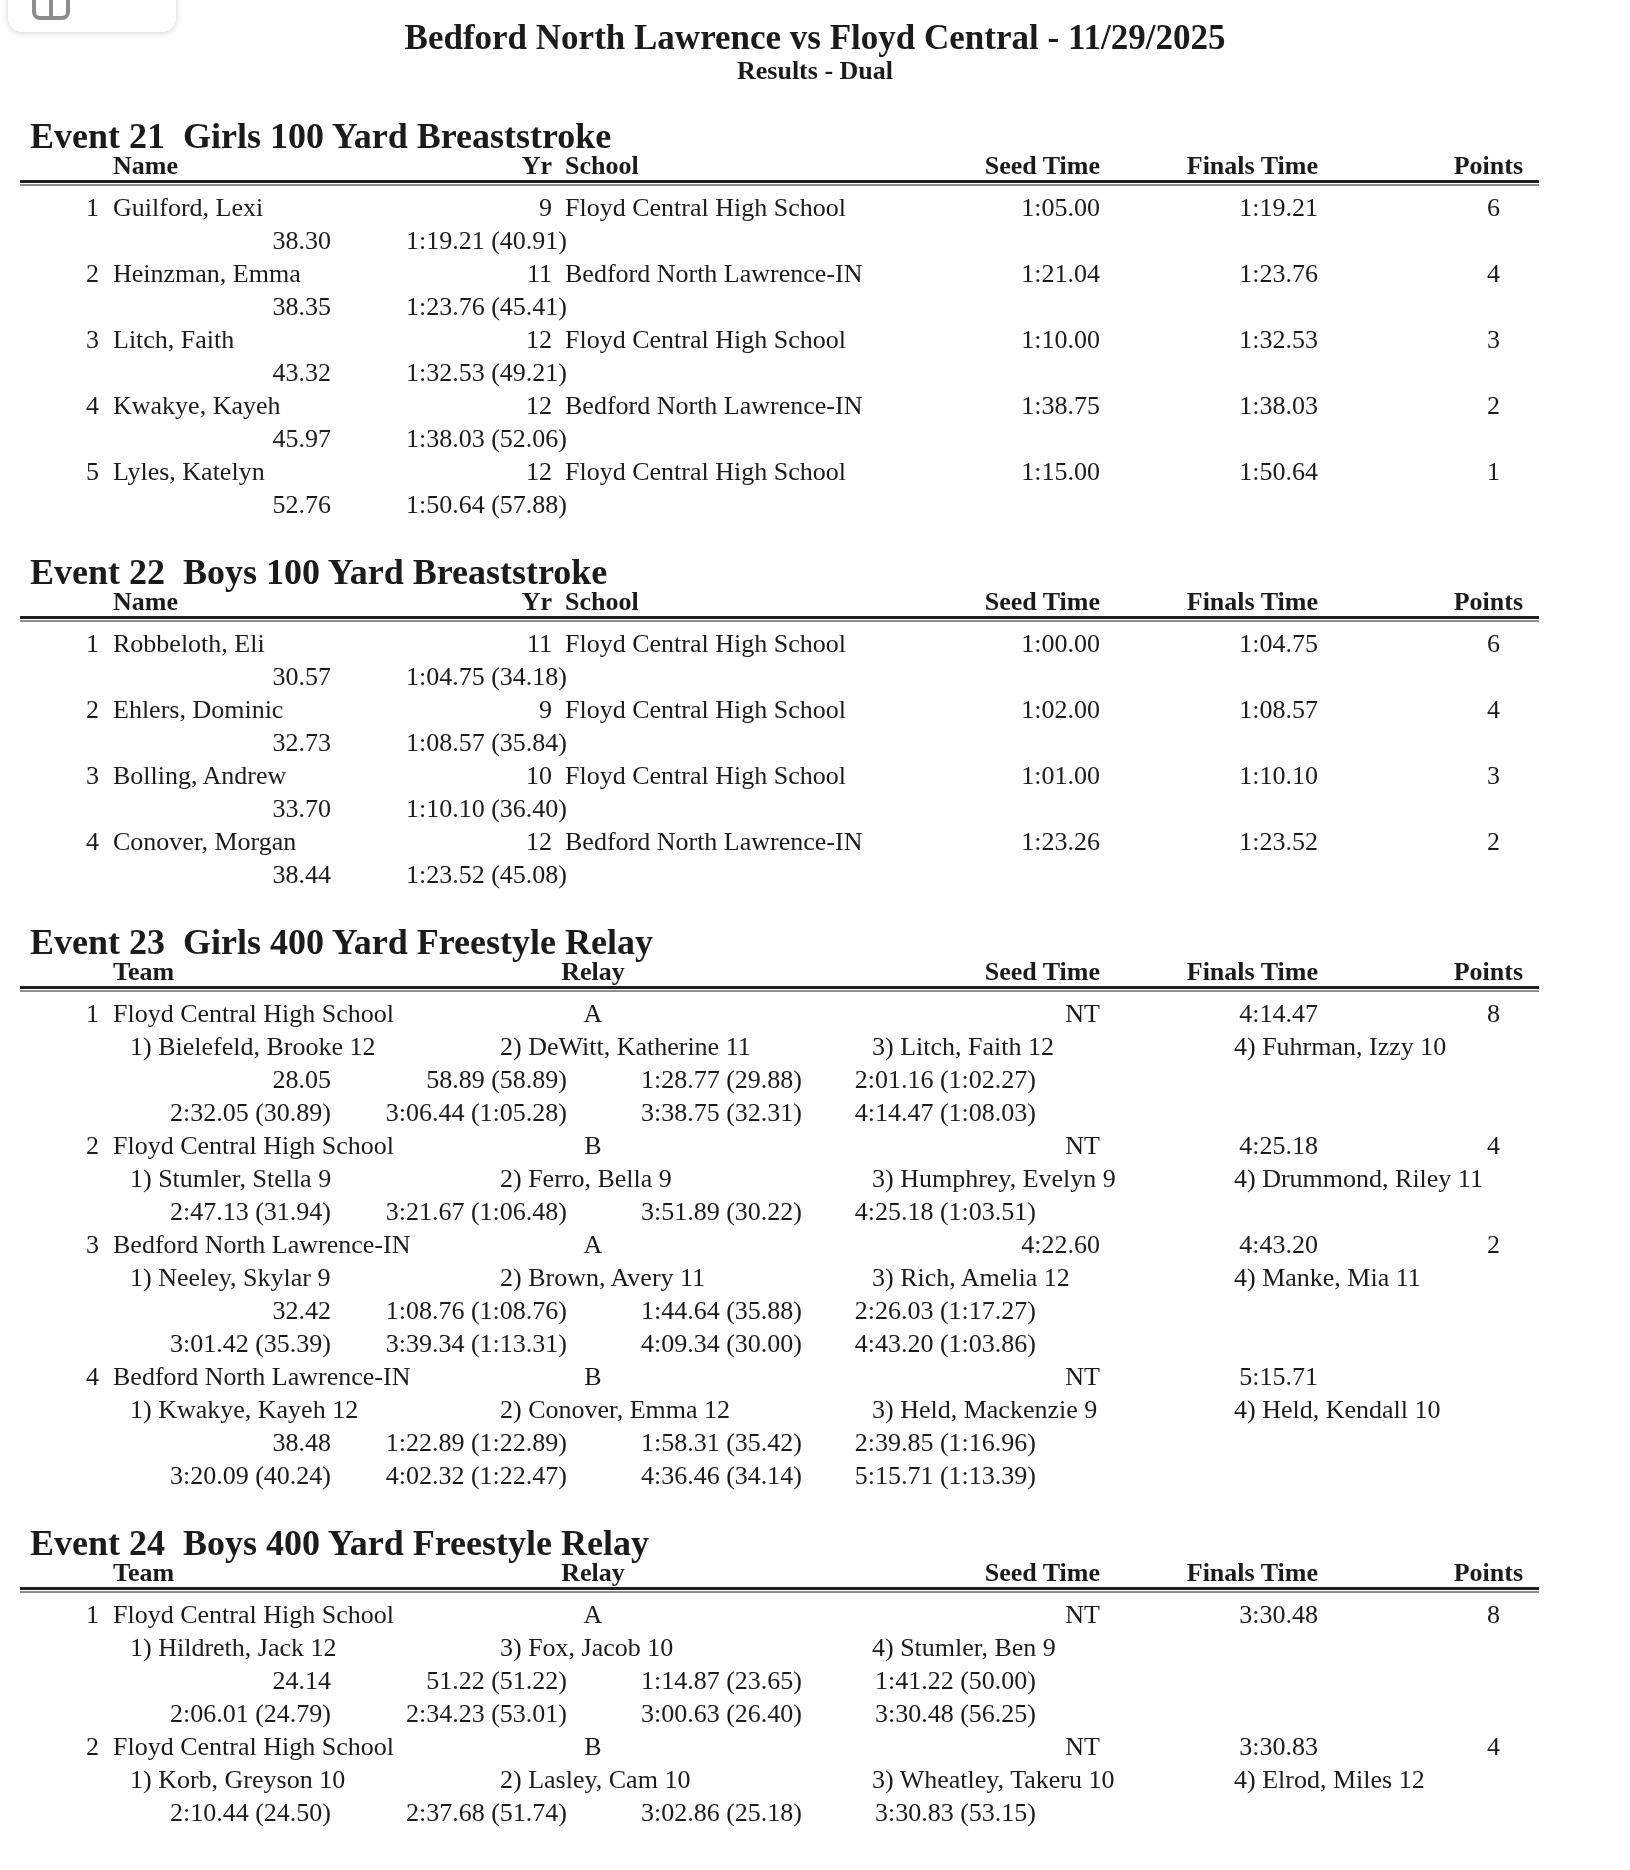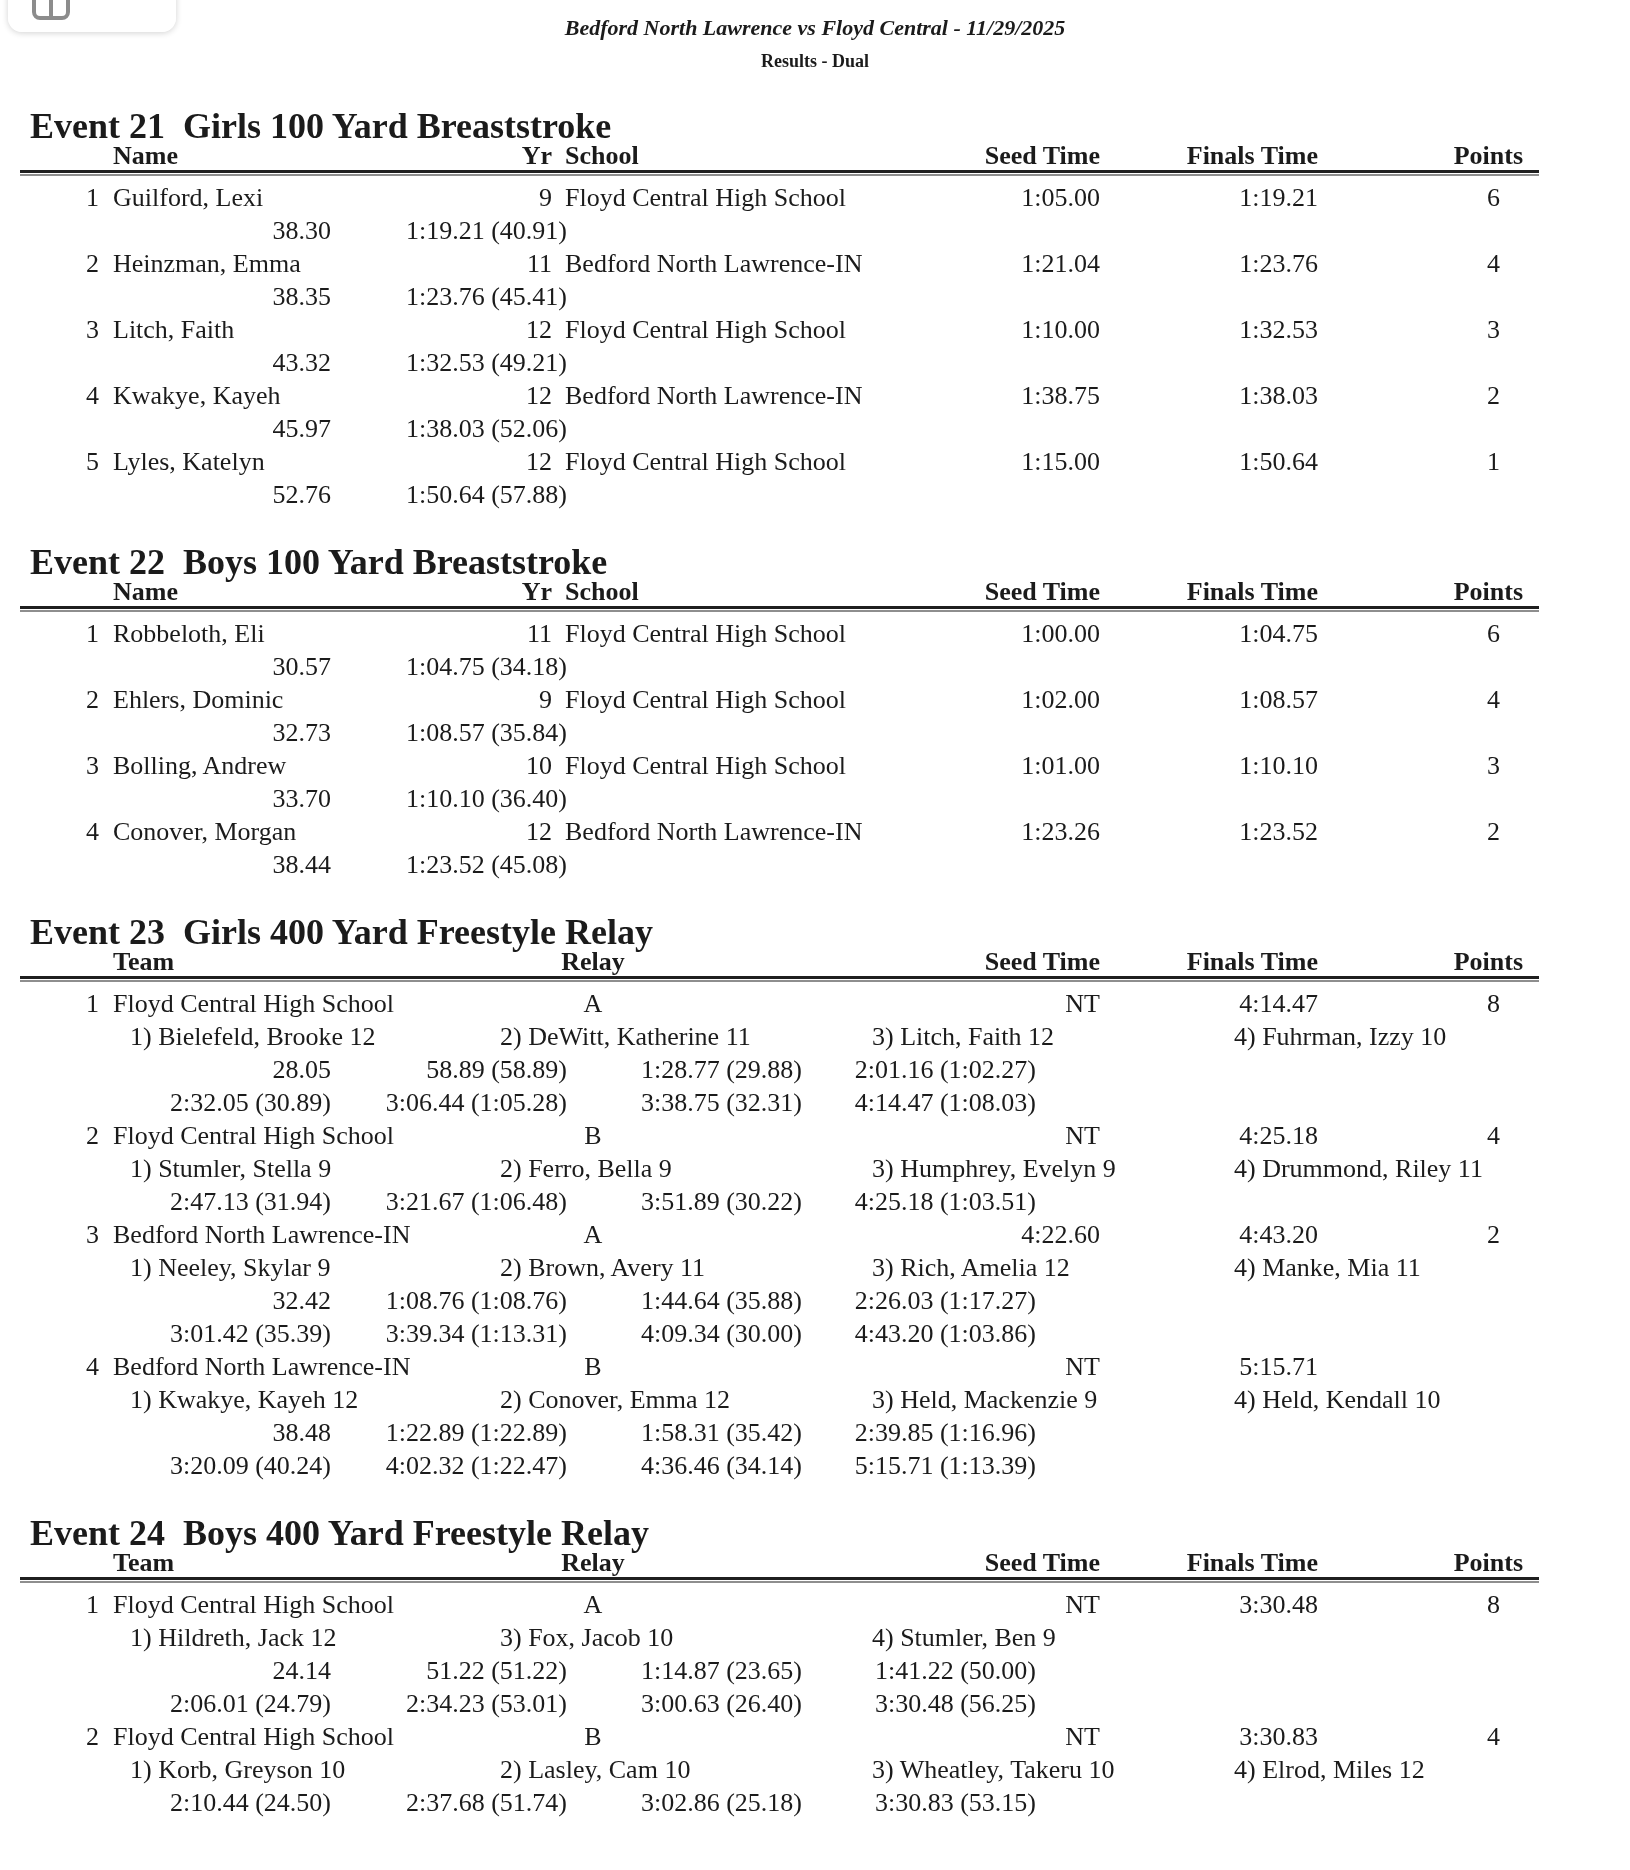--- a/index.html
+++ b/index.html
@@ -11,22 +11,22 @@
     position:relative;
     overflow:hidden;
   }
 
   
   .page-top { position:relative; padding-top:8px; }
   .meta-line { display:flex; justify-content:space-between; align-items:baseline;
                padding-left:30px; padding-right:91px; font-size:22px; line-height:26px; }
   .meta-left  { white-space:pre; }
   .meta-right { white-space:pre; }
-  .title-line    { text-align:center; font-weight:bold; font-size:22px; line-height:32px; margin-top:4px; white-space:pre;font-style:italic; }
-  .subtitle-line { text-align:center; font-weight:bold; font-size:18px; line-height:32px; margin-top:1px; white-space:pre; }
+  .title-line    { text-align:center; font-weight:bold; font-size:35px; line-height:32px; margin-top:14px; white-space:pre; }
+  .subtitle-line { text-align:center; font-weight:bold; font-size:26px; line-height:32px; margin-top:1px; white-space:pre; }
 
   
   .reader-overlay {
     position:absolute; left:8px; top:-18px; width:168px; height:50px;
     background:rgba(255,255,255,0.78);
     border-radius:14px;
     box-shadow:0 1px 6px rgba(0,0,0,0.18);
     overflow:hidden;
     z-index:5;
   }

